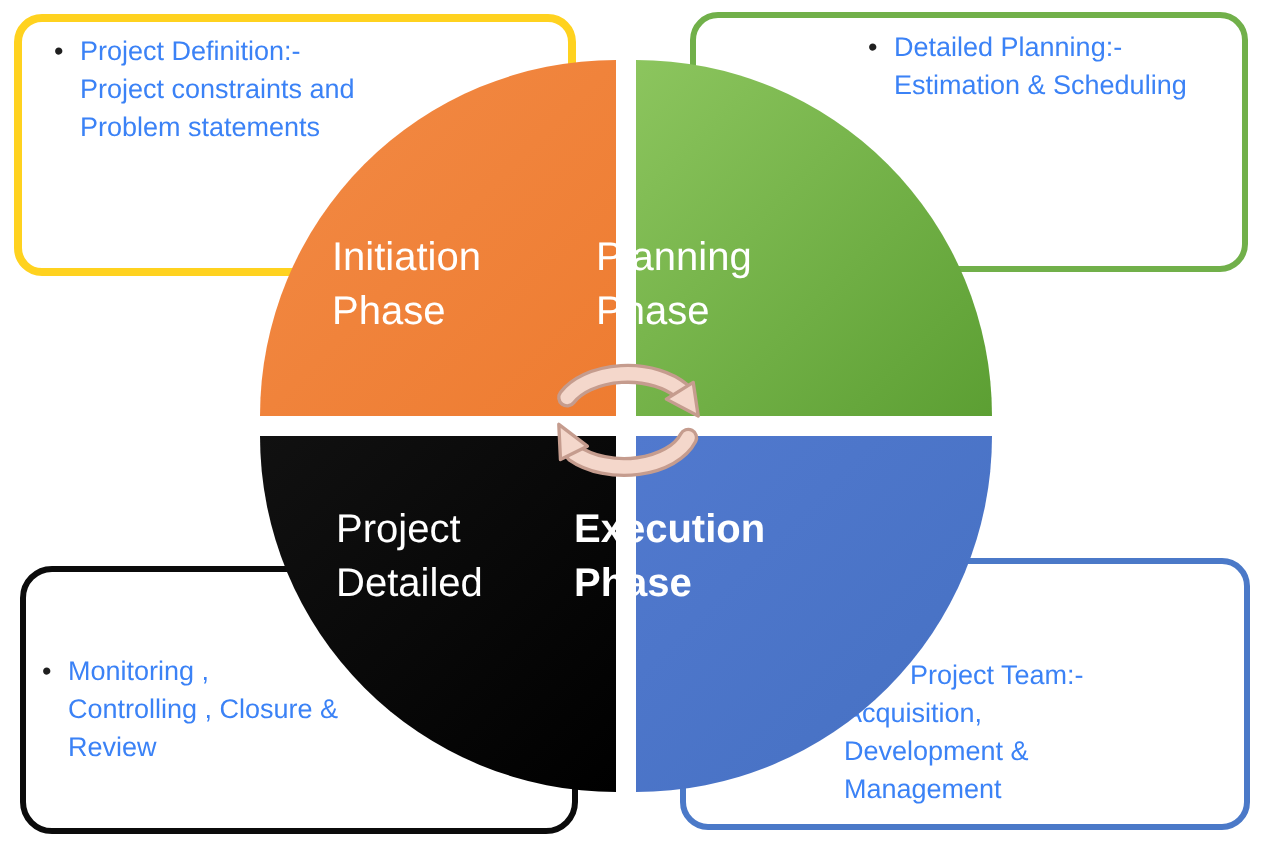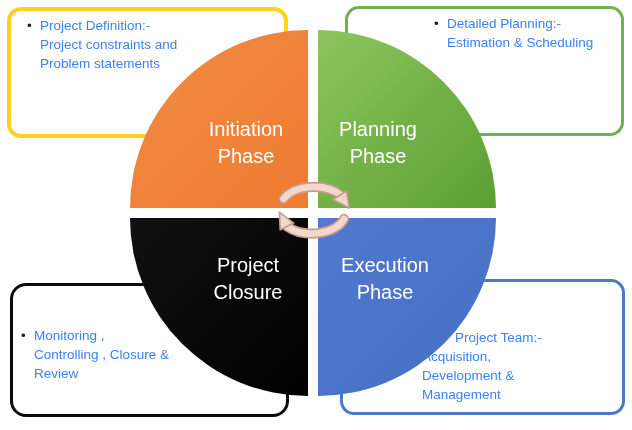--- a/index.html
+++ b/index.html
@@ -23,26 +23,26 @@
   .quad-initiation{left:130px;top:30px;border-top-left-radius:100%;
     background:linear-gradient(135deg,#F28A45 0%,#EE7C31 100%);}
   .quad-planning{left:318px;top:30px;border-top-right-radius:100%;
     background:linear-gradient(135deg,#8CC55E 0%,#5C9F33 100%);}
   .quad-closure{left:130px;top:218px;border-bottom-left-radius:100%;
     background:linear-gradient(135deg,#111111 0%,#000000 100%);}
   .quad-execution{left:318px;top:218px;border-bottom-right-radius:100%;
     background:linear-gradient(135deg,#5179CE 0%,#4570C2 100%);}
 
   
-  .phase-label{position:absolute;z-index:3;width:160px;text-align:center;color:#ffffff;
+  .phase-label{position:absolute;z-index:3;width:160px;text-align:left;color:#ffffff;
     font-size:20px;line-height:27px;white-space:pre-line;}
   .label-initiation{left:166px;top:116px;}
   .label-planning{left:298px;top:116px;}
   .label-closure{left:168px;top:252px;}
-  .label-execution{left:305px;top:252px;font-weight:normal;}
+  .label-execution{left:287px;top:252px;font-weight:bold;}
 
   
   .cycle{position:absolute;left:271px;top:171px;width:84px;height:84px;z-index:4;}
 </style>
 </head>
 <body>
 
 <div class="stage">
 
   <div class="callout callout-definition">
@@ -81,21 +81,21 @@
   <div class="quad quad-initiation"></div>
   <div class="quad quad-planning"></div>
   <div class="quad quad-closure"></div>
   <div class="quad quad-execution"></div>
 
   <div class="phase-label label-initiation">Initiation
 Phase</div>
   <div class="phase-label label-planning">Planning
 Phase</div>
   <div class="phase-label label-closure">Project
-Closure</div>
+Detailed</div>
   <div class="phase-label label-execution">Execution
 Phase</div>
 
   <svg class="cycle" viewBox="0 0 100 100" xmlns="http://www.w3.org/2000/svg">
 
     <path d="M15,33 A40,25 0 0 1 83,29" fill="none" stroke="#C59C8E" stroke-width="12" stroke-linecap="round"></path>
     <path d="M15,33 A40,25 0 0 1 83,29" fill="none" stroke="#F4D7CB" stroke-width="8" stroke-linecap="round"></path>
     <polygon points="93,44 90,24 74,34" fill="#F4D7CB" stroke="#C59C8E" stroke-width="2" stroke-linejoin="round"></polygon>
 
     <path d="M87,57 A40,25 0 0 1 19,66" fill="none" stroke="#C59C8E" stroke-width="12" stroke-linecap="round"></path>

